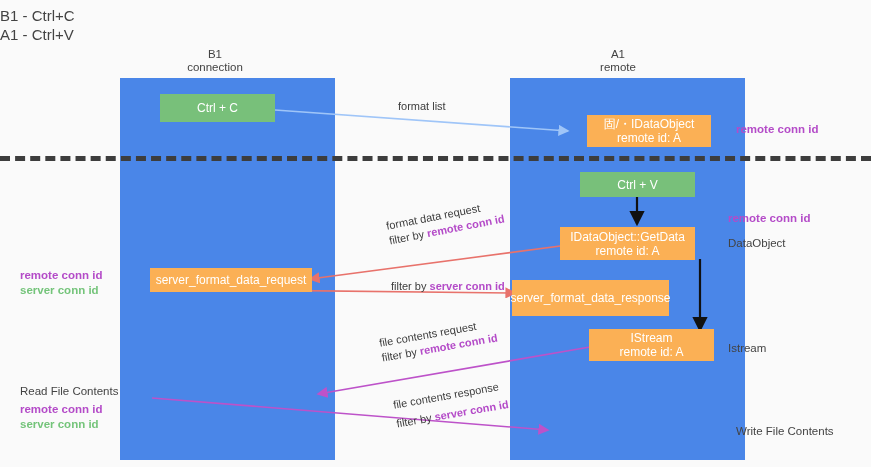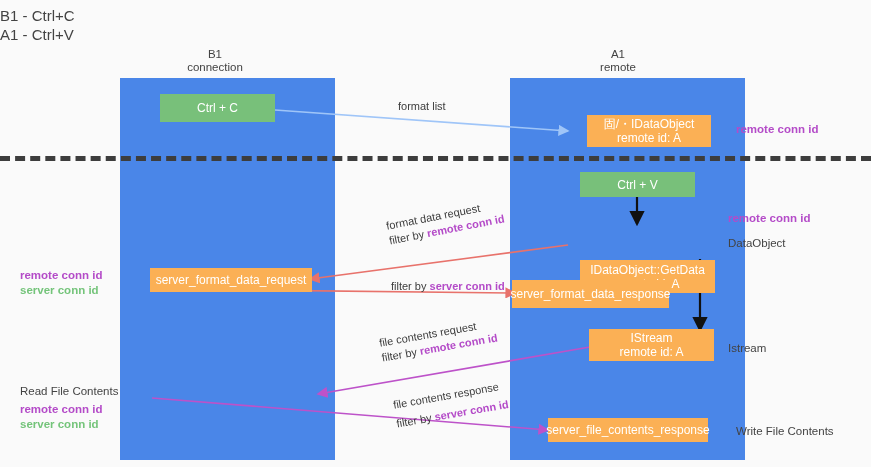--- a/index.html
+++ b/index.html
@@ -166,42 +166,39 @@
 
   <div class="abs box orange" style="left:572px; top:115px; width:124px; height:32px;margin-left:15px;">
     <span>固/・IDataObject</span>
     <span>remote id: A</span>
   </div>
 
   <div class="abs box green" style="left:580px; top:172px; width:115px; height:25px;">
     <span>Ctrl + V</span>
   </div>
 
-  <div class="abs box orange" style="left:580px; top:227px; width:135px; height:33px;margin-top:33px;">
+  <div class="abs box orange" style="left:560px; top:227px; width:135px; height:33px;">
     <span>IDataObject::GetData</span>
     <span>remote id: A</span>
   </div>
 
   <div class="abs box orange" style="left:150px; top:268px; width:162px; height:24px;">
     <span>server_format_data_request</span>
   </div>
 
-  <div class="abs box orange" style="left:512px; top:280px; width:157px; height:28px;text-align:right;">
+  <div class="abs box orange" style="left:512px; top:280px; width:157px; height:36px;text-align:right;">
     <span>server_format_data_response</span>
   </div>
 
   <div class="abs box orange" style="left:589px; top:329px; width:125px; height:32px;">
     <span>IStream</span>
     <span>remote id: A</span>
   </div>
 
 
-  <div class="abs box orange" style="left:548px; top:418px; width:160px; height:24px;">
-    <span>server_file_contents_response</span>
-  </div>
 
   <div class="abs edge-label" style="left:398px; top:99px;">
     <span>format list</span>
   </div>
 
   <div class="abs edge-label rot-neg" style="left:385px; top:219px;">
     <div>format data request</div>
     <div><span>filter by </span><b class="key-remote">remote conn id</b></div>
   </div>
 

